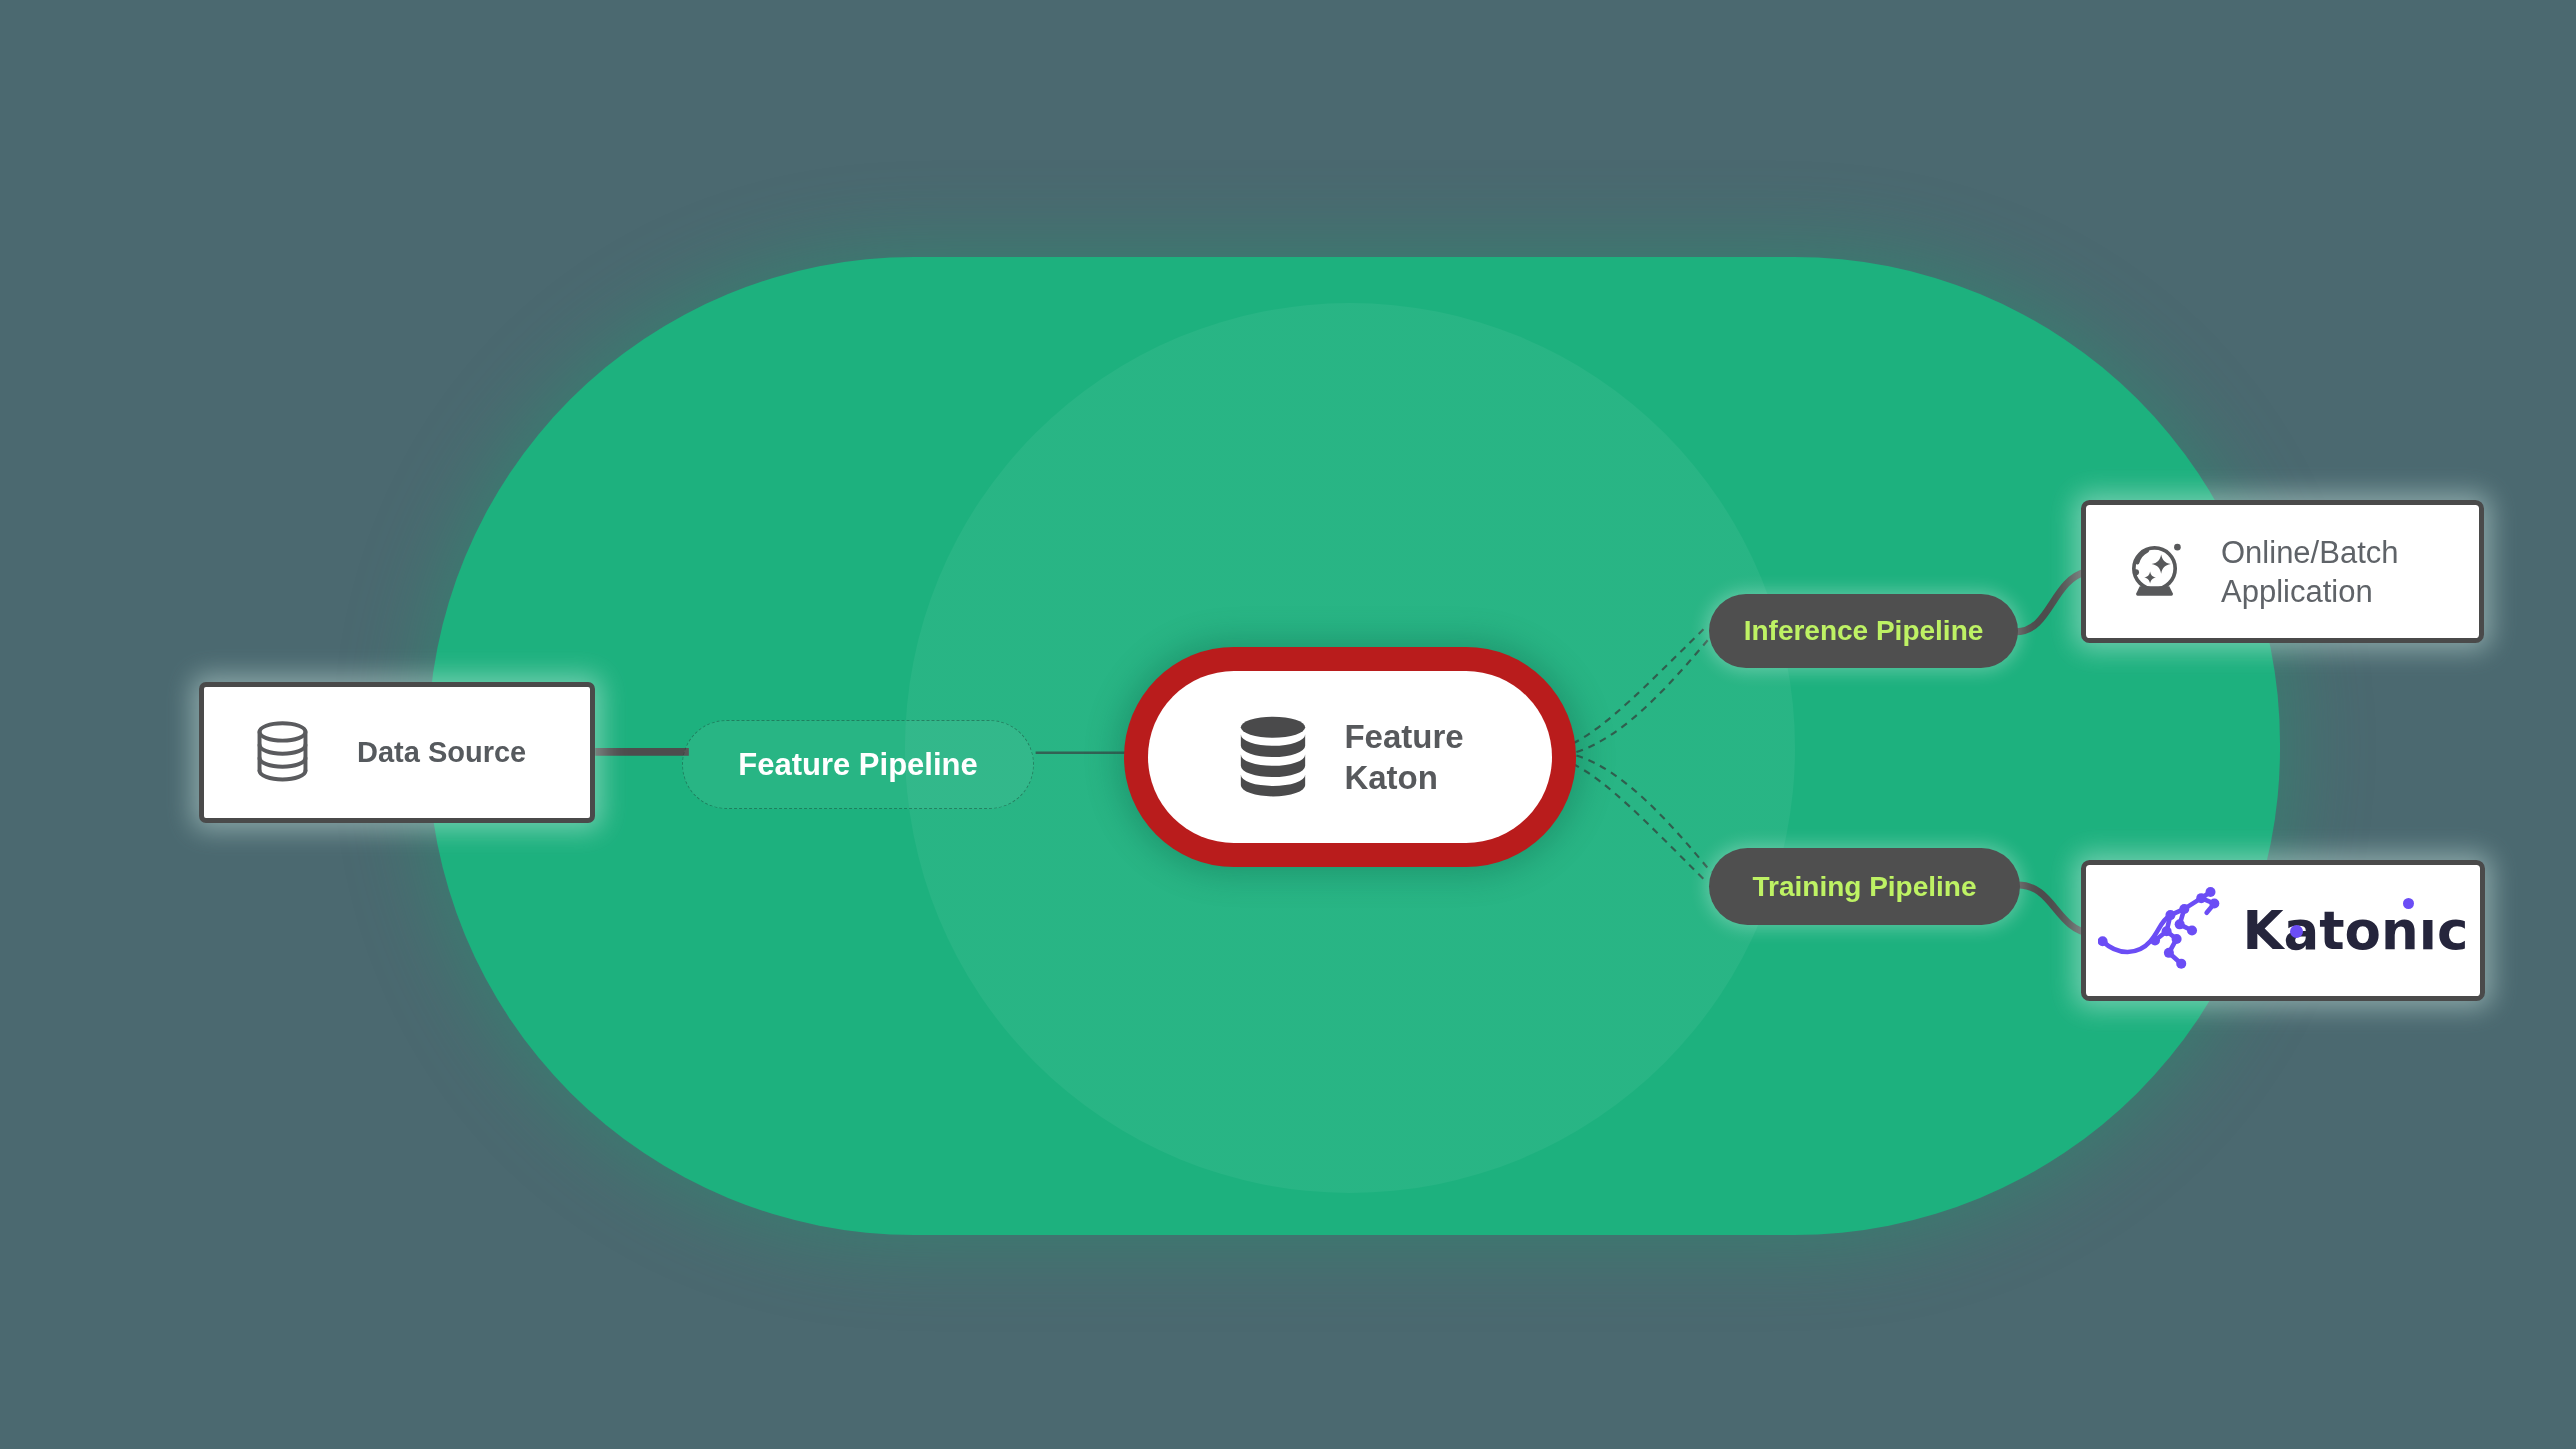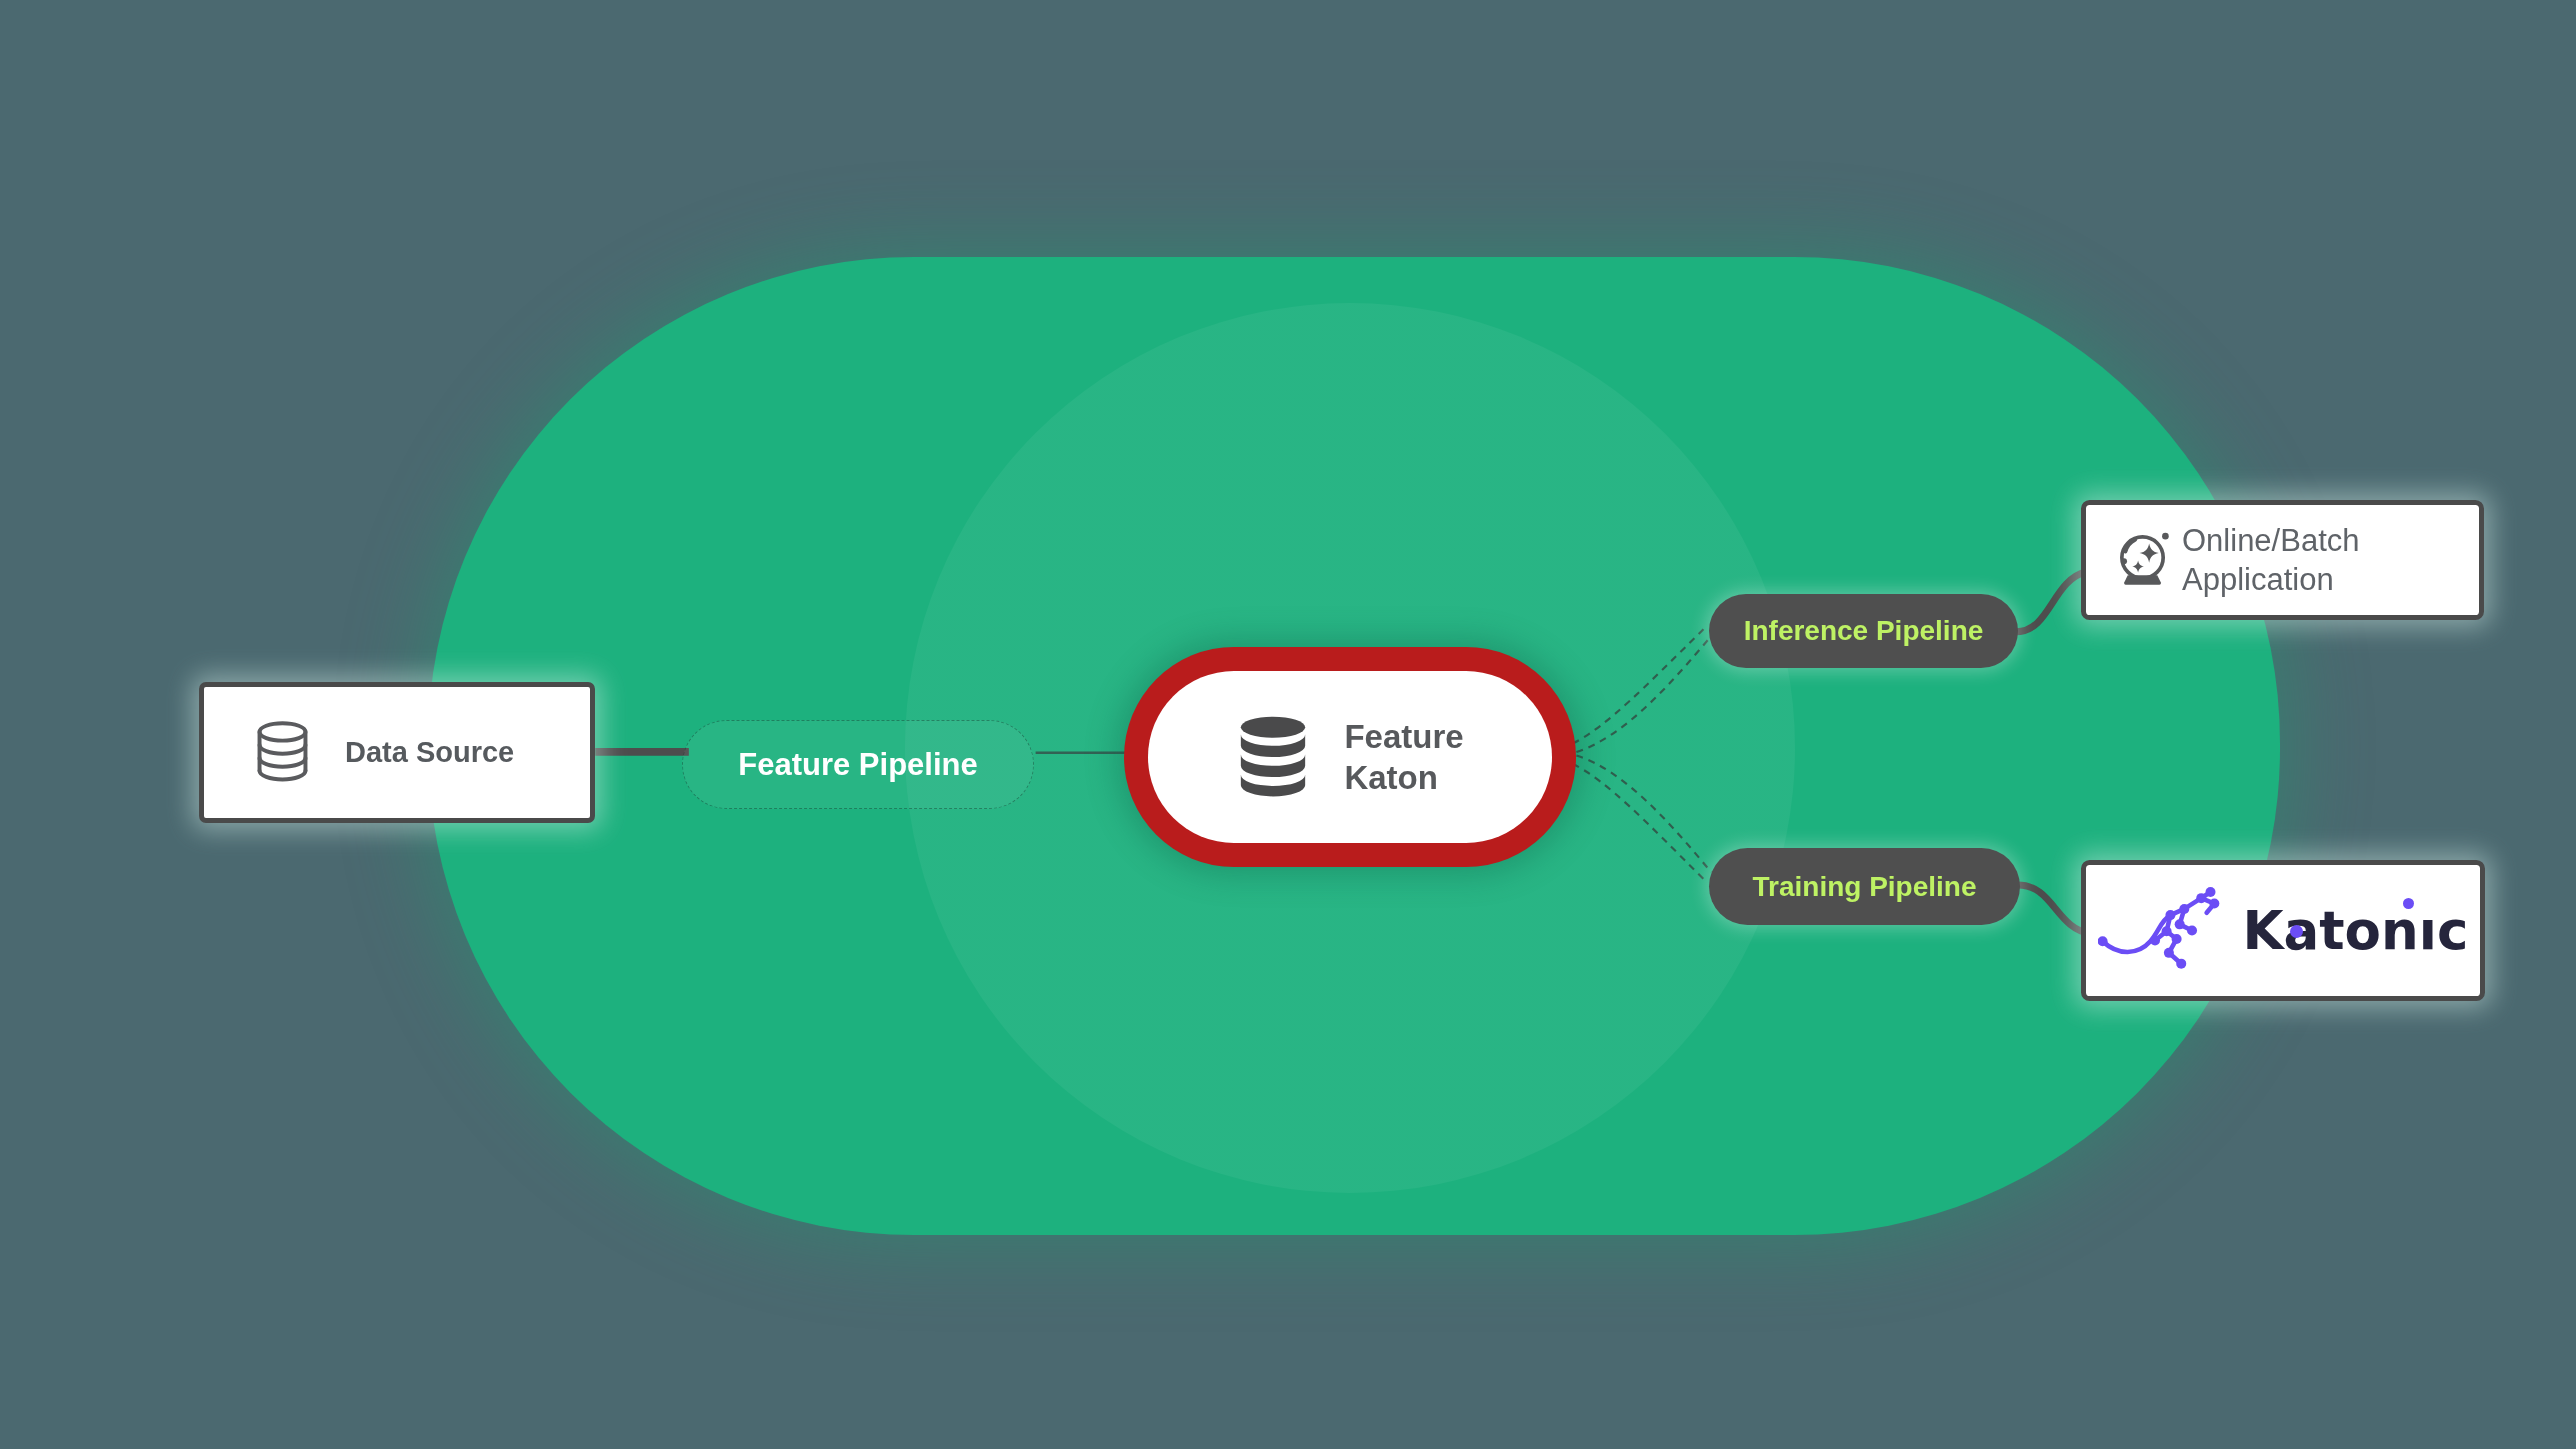--- a/index.html
+++ b/index.html
@@ -27,21 +27,21 @@
     box-shadow:0 0 26px 6.9px rgba(214,242,234,.45);
   }
   .pill-dark{
     position:absolute;background:#4F4F4F;border-radius:39px;box-sizing:border-box;
     display:flex;align-items:center;justify-content:center;
     color:#bef264;font-weight:bold;
     box-shadow:0 0 17px 3.4px rgba(255,255,255,.28);
   }
   
   #data-source{left:199px;top:682px;width:396px;height:141px;border-radius:6.9px;
-    padding-left:50px;gap:34px;}
+    padding-left:50px;gap:46px;}
   #data-source .lbl{font-size:29px;font-weight:bold;color:#565A5E;}
   
   #feature-pipeline{
     position:absolute;left:682px;top:720px;width:352px;height:89px;border-radius:45px;
     box-sizing:border-box;border:1.7px dashed rgba(18,56,44,.42);
     background:rgba(255,255,255,.05);
     display:flex;align-items:center;justify-content:center;
     color:#fff;font-size:31px;font-weight:bold;
   }
   
@@ -52,22 +52,22 @@
   }
   #feature-store-ring .fs-white{
     width:100%;height:100%;background:#fff;border-radius:86px;
     display:flex;align-items:center;justify-content:center;gap:34px;
   }
   .fs-text{font-size:33px;line-height:41px;font-weight:bold;color:#57595C;}
   
   #inference-pipeline{left:1709px;top:594px;width:309px;height:74px;font-size:28px;}
   #training-pipeline{left:1709px;top:848px;width:311px;height:77px;font-size:28px;}
   
-  #online-batch{left:2081px;top:500px;width:403px;height:120px;border-radius:8.6px;
-    padding-left:27px;gap:7px;}
+  #online-batch{left:2081px;top:500px;width:403px;height:143px;border-radius:8.6px;
+    padding-left:39px;gap:34px;}
   .ob-text{font-size:31px;line-height:39px;font-weight:normal;color:#5F6368;}
   
   #katonic-box{left:2081px;top:860px;width:404px;height:141px;border-radius:8.6px;
     justify-content:center;gap:13.7px;padding:0 12px;}
   .k-word{
     position:relative;display:inline-block;
     font-family:"DejaVu Sans", sans-serif;font-weight:bold;
     font-size:53px;line-height:53px;color:#25253C;letter-spacing:0px;
   }
   .k-adot,.k-tittle{position:absolute;border-radius:50%;background:#6B4DF5;}

